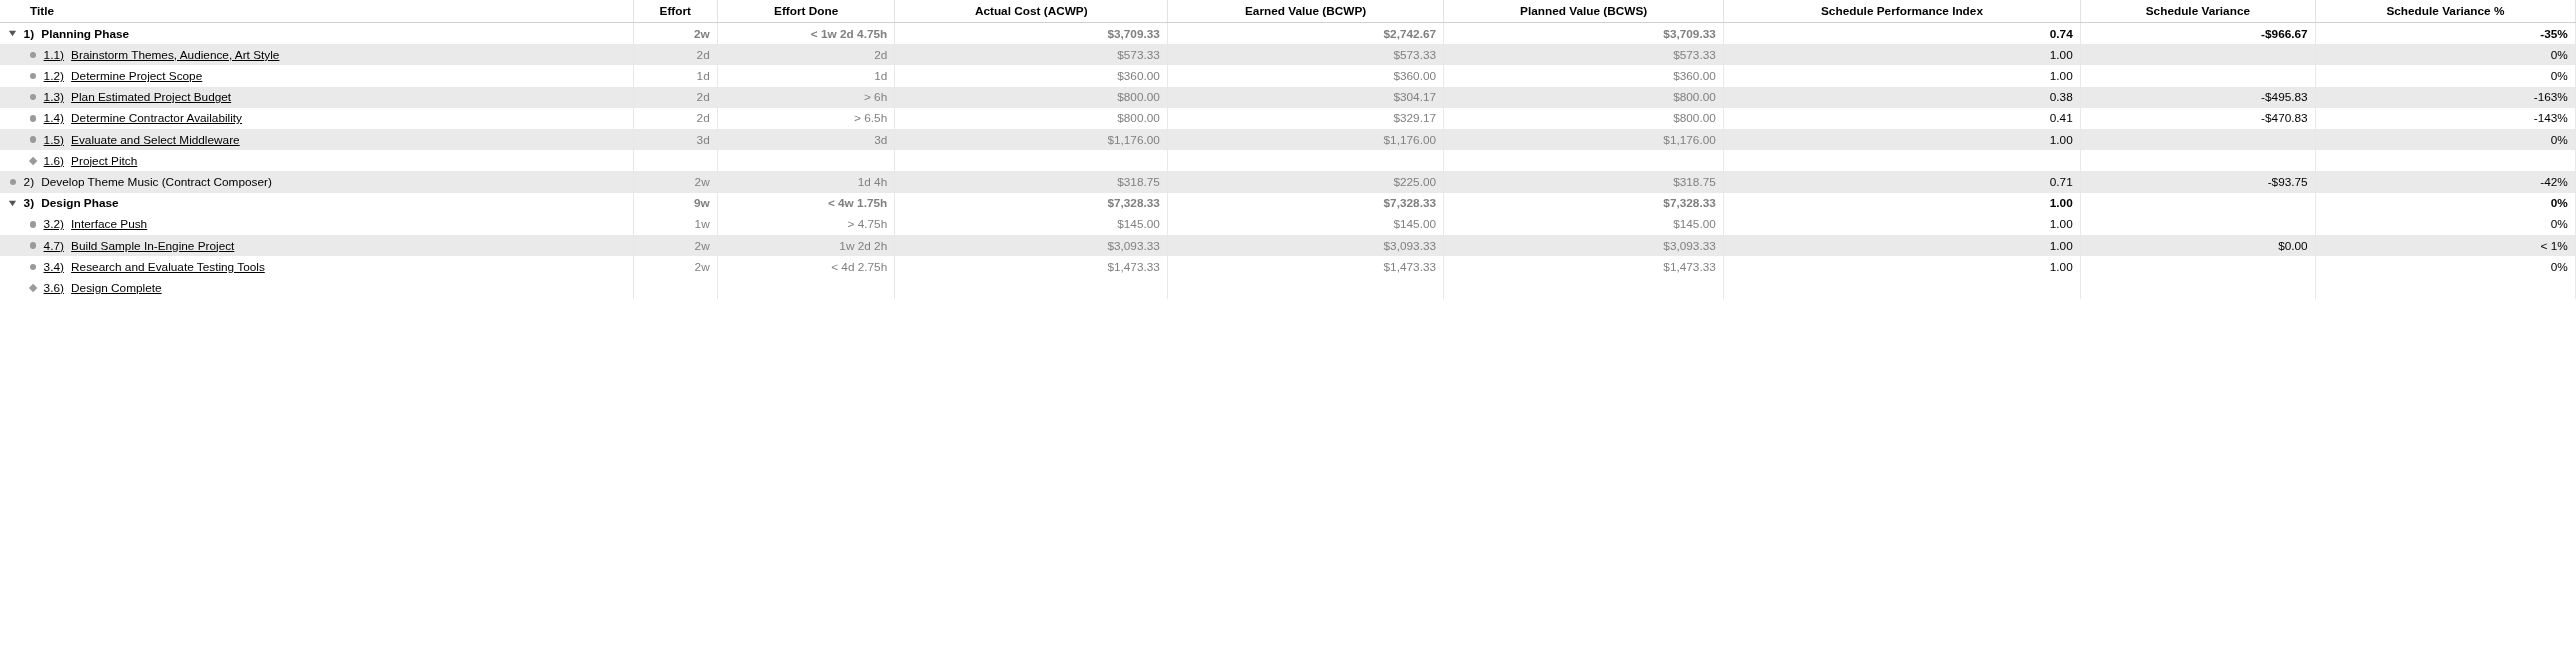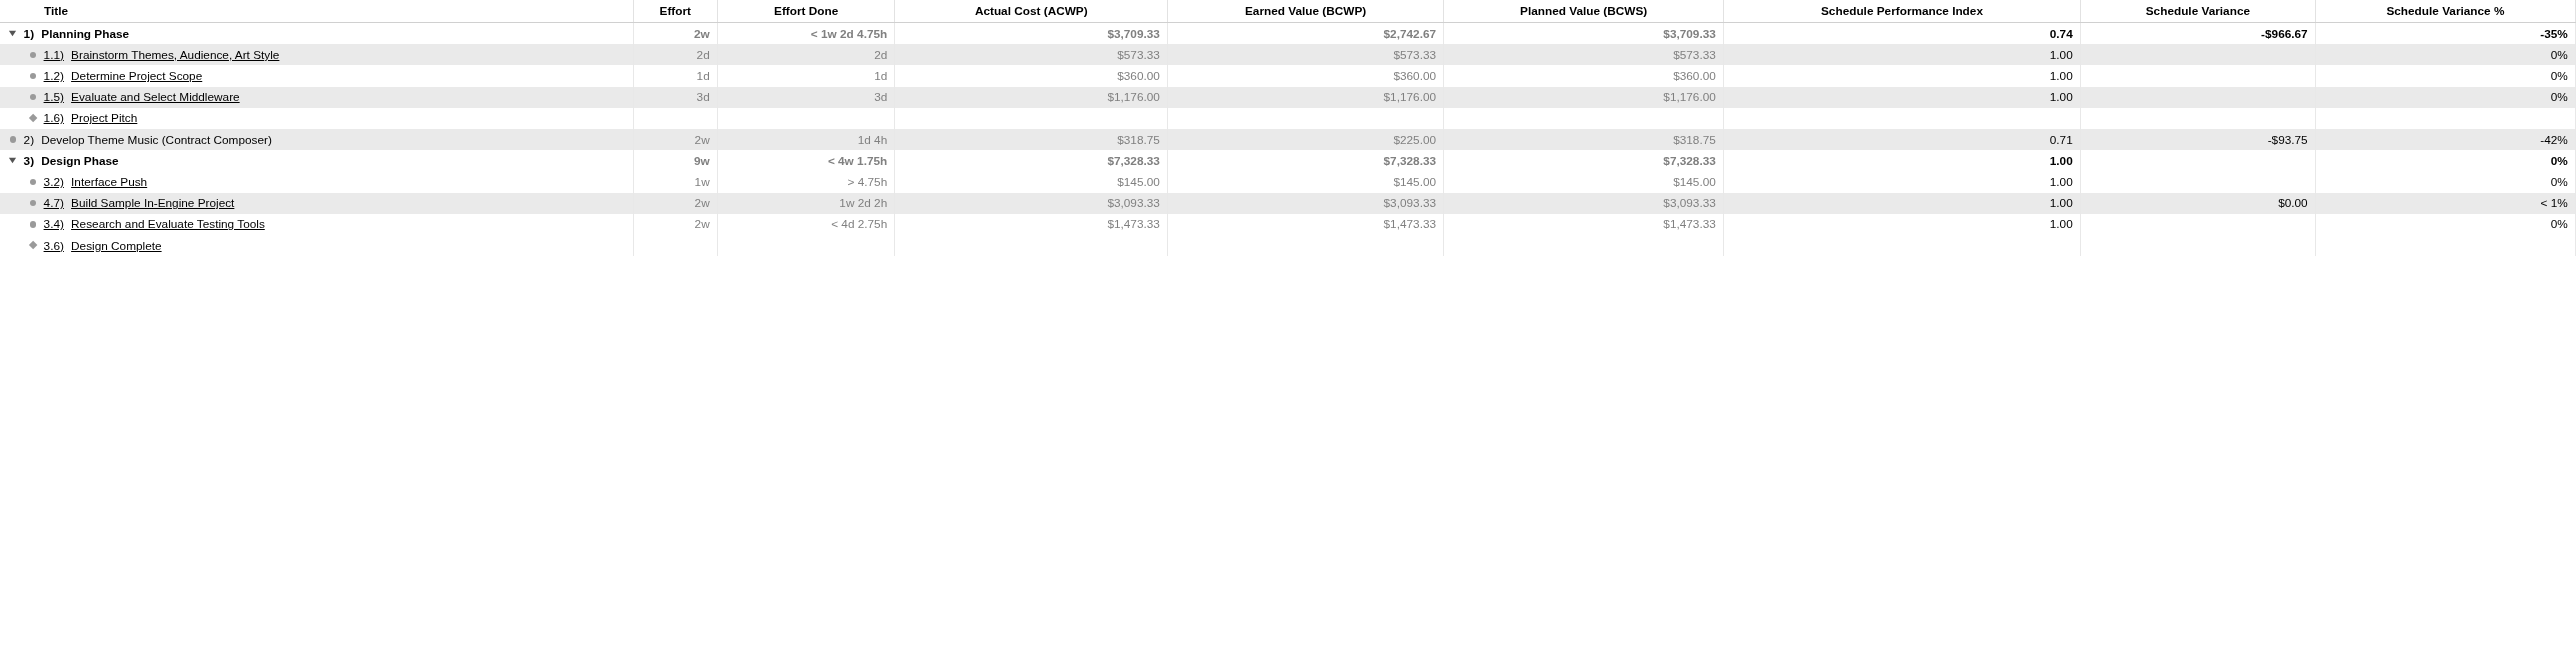--- a/index.html
+++ b/index.html
@@ -25,21 +25,21 @@
   col.c-svp     { width: 145px; }
   th {
     font-weight: 600;
     font-size: 11.8px;
     padding: 3.6px 7.2px 4.5px 7.2px;
     border-bottom: 0.9px solid #d0d0d0;
     border-right: 0.9px solid #e2e2e2;
     white-space: nowrap;
     overflow: hidden;
   }
-  th.title-h { text-align: left; padding-left: 44px; }
+  th.title-h { text-align: left; padding-left: 30px; }
   td {
     padding: 3.6px 7.2px;
     border-right: 0.9px solid #e8e8e8;
     white-space: nowrap;
     overflow: hidden;
   }
   tr.odd  td { background: #eaeaea; }
   tr.even td { background: #ffffff; }
   td.title-cell { text-align: left; }
   td.num { text-align: right; color: #808080; }
@@ -148,20 +148,58 @@
         <td class="num spi">1.00</td>
         <td class="num sv"></td>
         <td class="num svp">0%</td>
       </tr>
       <tr class="leaf odd">
         <td class="title-cell">
           <div class="tc-inner indent1">
             <span class="icon ">
               <span class="dot"></span>
             </span>
+            <span class="wbs">1.3)</span>
+            <span>Plan Estimated Project Budget</span>
+          </div>
+        </td>
+        <td class="num">2d</td>
+        <td class="num">&gt; 6h</td>
+        <td class="num">$800.00</td>
+        <td class="num">$304.17</td>
+        <td class="num">$800.00</td>
+        <td class="num spi">0.38</td>
+        <td class="num sv">-$495.83</td>
+        <td class="num svp">-163%</td>
+      </tr>
+      <tr class="leaf even">
+        <td class="title-cell">
+          <div class="tc-inner indent1">
+            <span class="icon ">
+              <span class="dot"></span>
+            </span>
+            <span class="wbs">1.4)</span>
+            <span>Determine Contractor Availability</span>
+          </div>
+        </td>
+        <td class="num">2d</td>
+        <td class="num">&gt; 6.5h</td>
+        <td class="num">$800.00</td>
+        <td class="num">$329.17</td>
+        <td class="num">$800.00</td>
+        <td class="num spi">0.41</td>
+        <td class="num sv">-$470.83</td>
+        <td class="num svp">-143%</td>
+      </tr>
+      <tr class="leaf odd">
+        <td class="title-cell">
+          <div class="tc-inner indent1">
+            <span class="icon ">
+              <span class="dot"></span>
+            </span>
             <span class="wbs">1.5)</span>
             <span>Evaluate and Select Middleware</span>
           </div>
         </td>
         <td class="num">3d</td>
         <td class="num">3d</td>
         <td class="num">$1,176.00</td>
         <td class="num">$1,176.00</td>
         <td class="num">$1,176.00</td>
         <td class="num spi">1.00</td>

